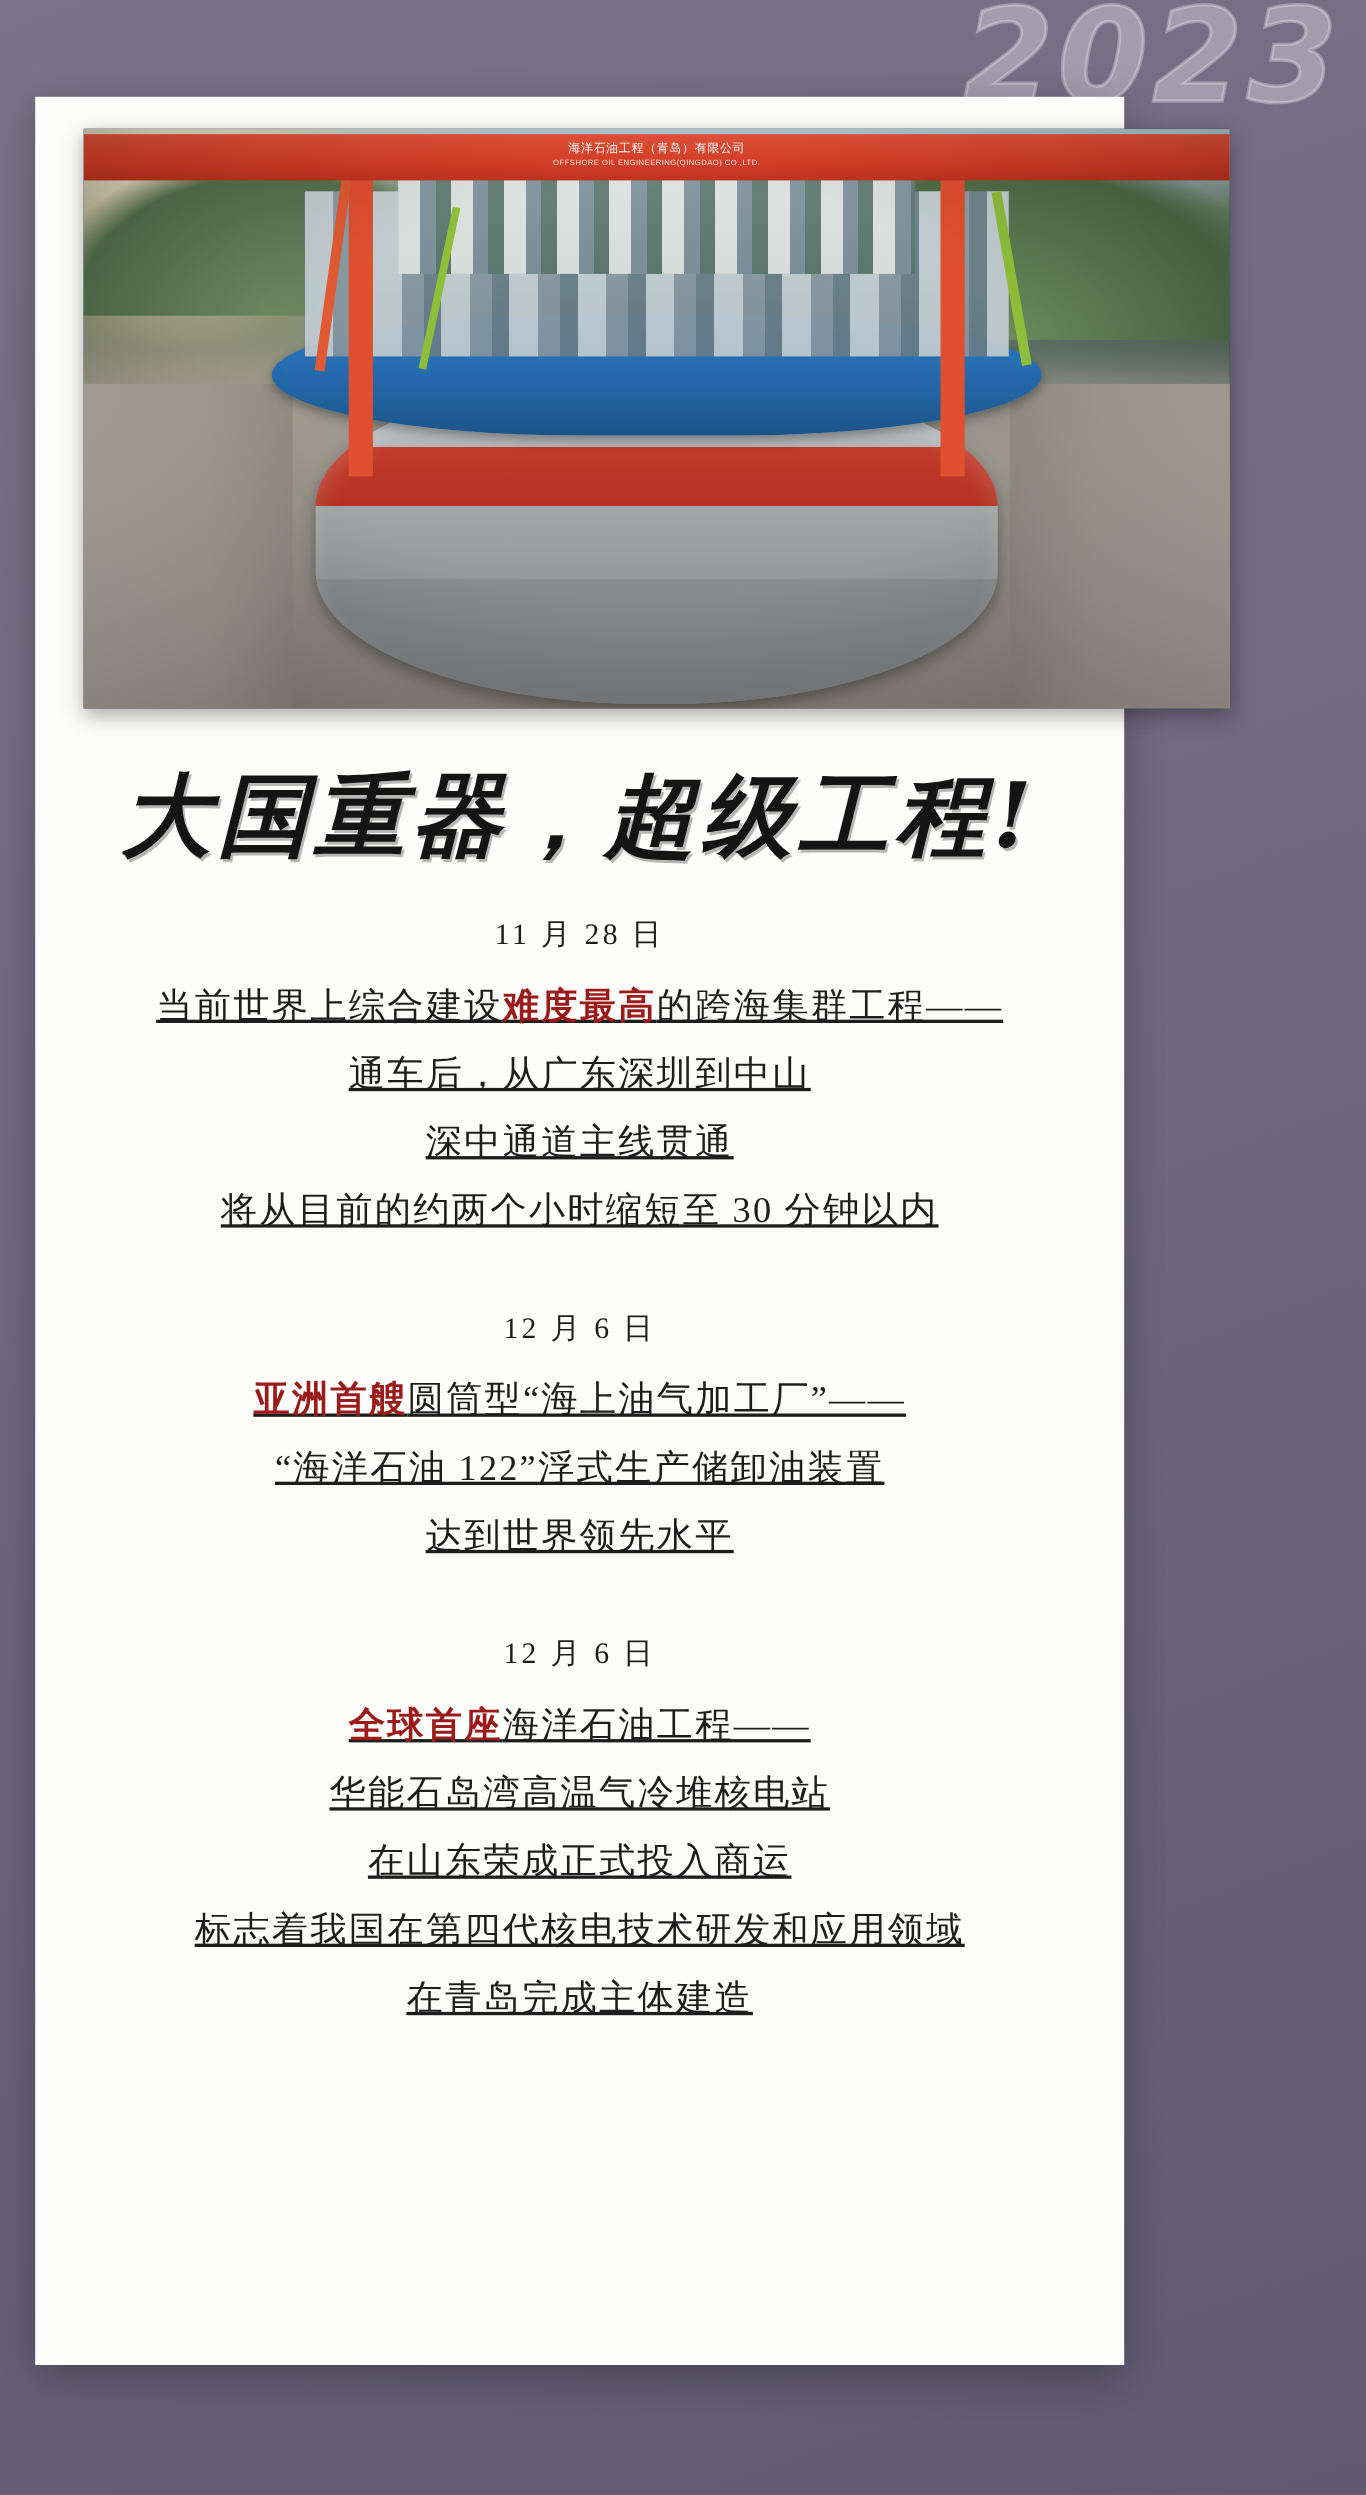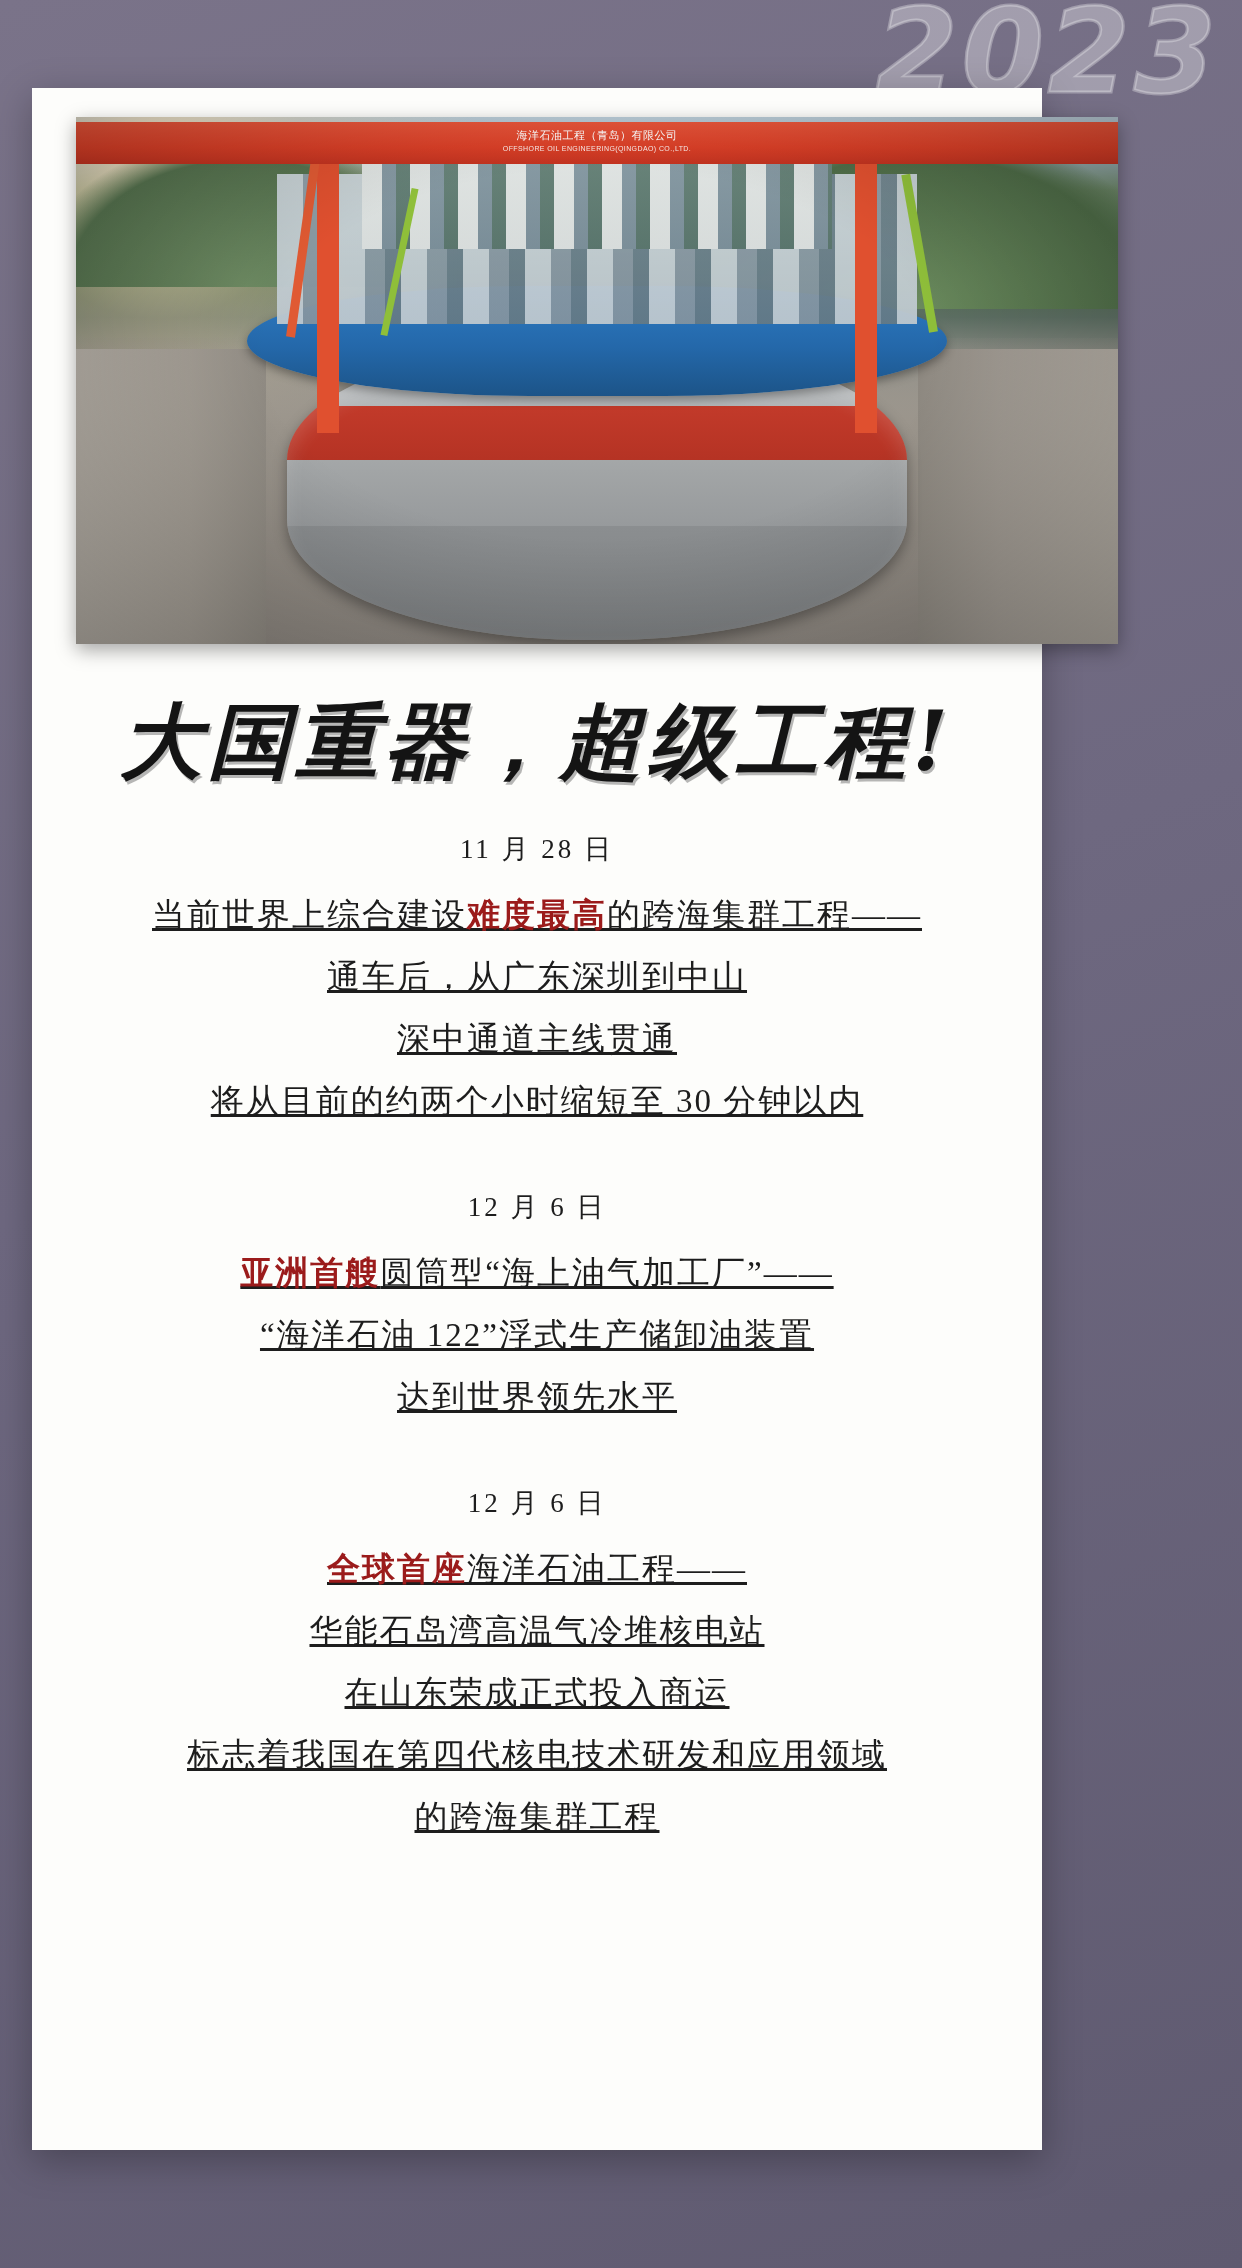--- a/index.html
+++ b/index.html
@@ -38,21 +38,20 @@
 
   
   .card {
     position: absolute;
     left: 32px;
     top: 88px;
     width: 990px;
     height: 2062px;
     background: #fdfdfb;
     box-shadow: 0 10px 36px rgba(0,0,0,0.28);
-    padding-left: 20px;
   }
 
   
   .photo-wrap {
     position: absolute;
     left: 44px;
     top: 29px;
     width: 1042px;
     height: 527px;
     box-shadow: 0 6px 18px rgba(0,0,0,0.35);
@@ -291,18 +290,18 @@
           <div class="line"><span class="hl">亚洲首艘</span><span>圆筒型“海上油气加工厂”——</span></div>
           <div class="line"><span>“海洋石油 122”浮式生产储卸油装置</span></div>
           <div class="line"><span>达到世界领先水平</span></div>
         </div>
         <div class="block">
           <div class="date">12 月 6 日</div>
           <div class="line"><span class="hl">全球首座</span><span>海洋石油工程——</span></div>
           <div class="line"><span>华能石岛湾高温气冷堆核电站</span></div>
           <div class="line"><span>在山东荣成正式投入商运</span></div>
           <div class="line"><span>标志着我国在第四代核电技术研发和应用领域</span></div>
-          <div class="line"><span>的跨海集群工程</span></div>
+          <div class="line"><span>在青岛完成主体建造</span></div>
         </div>
       </div>
   </div>
 
 </div>
 
 </body></html>

